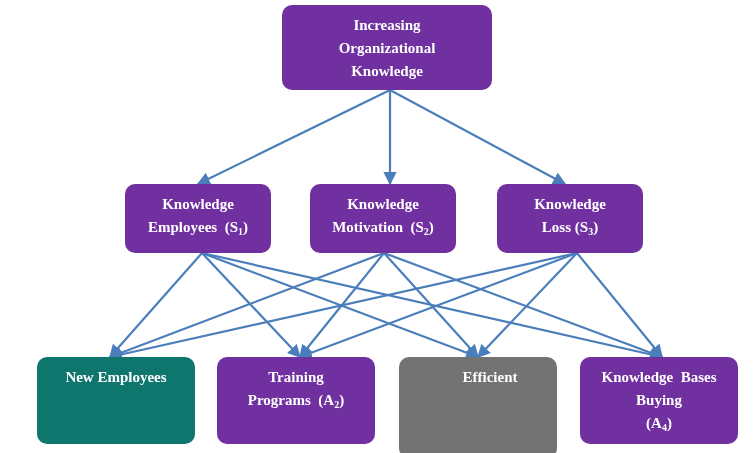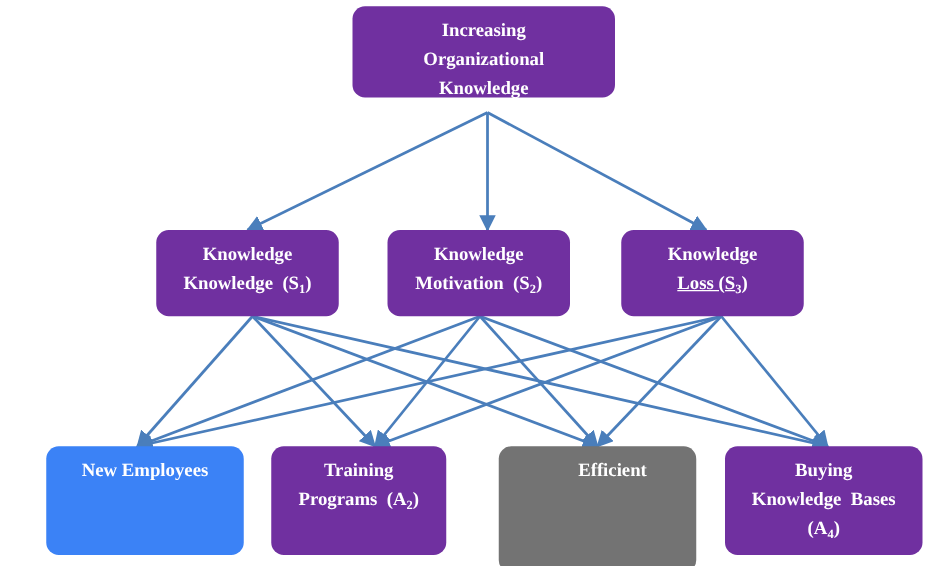--- a/index.html
+++ b/index.html
@@ -35,63 +35,63 @@
       <line x1="384" y1="253" x2="110" y2="357" stroke="#4a7ebb" stroke-width="2.2" marker-end="url(#arrow)"></line>
       <line x1="384" y1="253" x2="300" y2="357" stroke="#4a7ebb" stroke-width="2.2" marker-end="url(#arrow)"></line>
       <line x1="384" y1="253" x2="478" y2="357" stroke="#4a7ebb" stroke-width="2.2" marker-end="url(#arrow)"></line>
       <line x1="384" y1="253" x2="662" y2="357" stroke="#4a7ebb" stroke-width="2.2" marker-end="url(#arrow)"></line>
       <line x1="577" y1="253" x2="110" y2="357" stroke="#4a7ebb" stroke-width="2.2" marker-end="url(#arrow)"></line>
       <line x1="577" y1="253" x2="300" y2="357" stroke="#4a7ebb" stroke-width="2.2" marker-end="url(#arrow)"></line>
       <line x1="577" y1="253" x2="478" y2="357" stroke="#4a7ebb" stroke-width="2.2" marker-end="url(#arrow)"></line>
       <line x1="577" y1="253" x2="662" y2="357" stroke="#4a7ebb" stroke-width="2.2" marker-end="url(#arrow)"></line>
     </svg>
 
-  <div class="node" id="node-G" style="left: 282px; top: 5px; width: 210px; height: 73px; background: rgb(112, 48, 160);">
+  <div class="node" id="node-G" style="left: 282px; top: 5px; width: 210px; height: 85px; background: rgb(112, 48, 160);">
     <div class="lines">
         <div><span style="white-space: pre;">Increasing</span></div>
         <div><span style="white-space: pre; margin-top: 36px;">Organizational</span></div>
         <div><span style="white-space: pre;">Knowledge</span></div>
       </div>
   </div>
 
   <div class="node" id="node-S1" style="left: 125px; top: 184px; width: 146px; height: 69px; background: rgb(112, 48, 160);">
     <div class="lines">
         <div><span style="white-space: pre;">Knowledge</span></div>
-        <div><span style="white-space: pre;">Knowledge  (S</span><sub>1</sub><span style="white-space: pre;">)</span></div>
+        <div><span style="white-space: pre;">Employees  (S</span><sub>1</sub><span style="white-space: pre;">)</span></div>
       </div>
   </div>
   <div class="node" id="node-S2" style="left: 310px; top: 184px; width: 146px; height: 69px; background: rgb(112, 48, 160);">
     <div class="lines">
         <div><span style="white-space: pre;">Knowledge</span></div>
         <div><span style="white-space: pre;">Motivation  (S</span><sub>2</sub><span style="white-space: pre;">)</span></div>
       </div>
   </div>
   <div class="node" id="node-S3" style="left: 497px; top: 184px; width: 146px; height: 69px; background: rgb(112, 48, 160);">
     <div class="lines">
         <div><span style="white-space: pre;">Knowledge</span></div>
-        <div><span style="white-space: pre; text-decoration: underline;">Loss (S</span><sub>3</sub><span style="white-space: pre;">)</span></div>
+        <div><span style="white-space: pre;">Loss (S</span><sub>3</sub><span style="white-space: pre;">)</span></div>
       </div>
   </div>
 
-  <div class="node" id="node-A1" style="left: 37px; top: 357px; width: 158px; height: 87px; background: #3b82f6;">
+  <div class="node" id="node-A1" style="left: 37px; top: 357px; width: 158px; height: 87px; background: #0f766e;">
     <div class="lines">
         <div><span style="white-space: pre;">New Employees</span></div>
       </div>
   </div>
-  <div class="node" id="node-A2" style="left: 217px; top: 357px; width: 140px; height: 87px; background: rgb(112, 48, 160);">
+  <div class="node" id="node-A2" style="left: 217px; top: 357px; width: 158px; height: 87px; background: rgb(112, 48, 160);">
     <div class="lines">
         <div><span style="white-space: pre;">Training</span></div>
         <div><span style="white-space: pre; text-align: center;">Programs  (A</span><sub>2</sub><span style="white-space: pre;">)</span></div>
       </div>
   </div>
   <div class="node" id="node-A3" style="left: 399px; top: 357px; width: 158px; height: 101px; background: #737373; padding-left: 24px;">
     <div class="lines">
         <div><span style="white-space: pre;">Efficient</span></div>
       </div>
   </div>
   <div class="node" id="node-A4" style="left: 580px; top: 357px; width: 158px; height: 87px; background: rgb(112, 48, 160);">
     <div class="lines">
+        <div><span style="white-space: pre;">Knowledge  Bases</span></div>
         <div><span style="white-space: pre;">Buying</span></div>
-        <div><span style="white-space: pre;">Knowledge  Bases</span></div>
         <div><span style="white-space: pre;">(A</span><sub>4</sub><span style="white-space: pre;">)</span></div>
       </div>
   </div>
 </div>
 
 </body></html>

